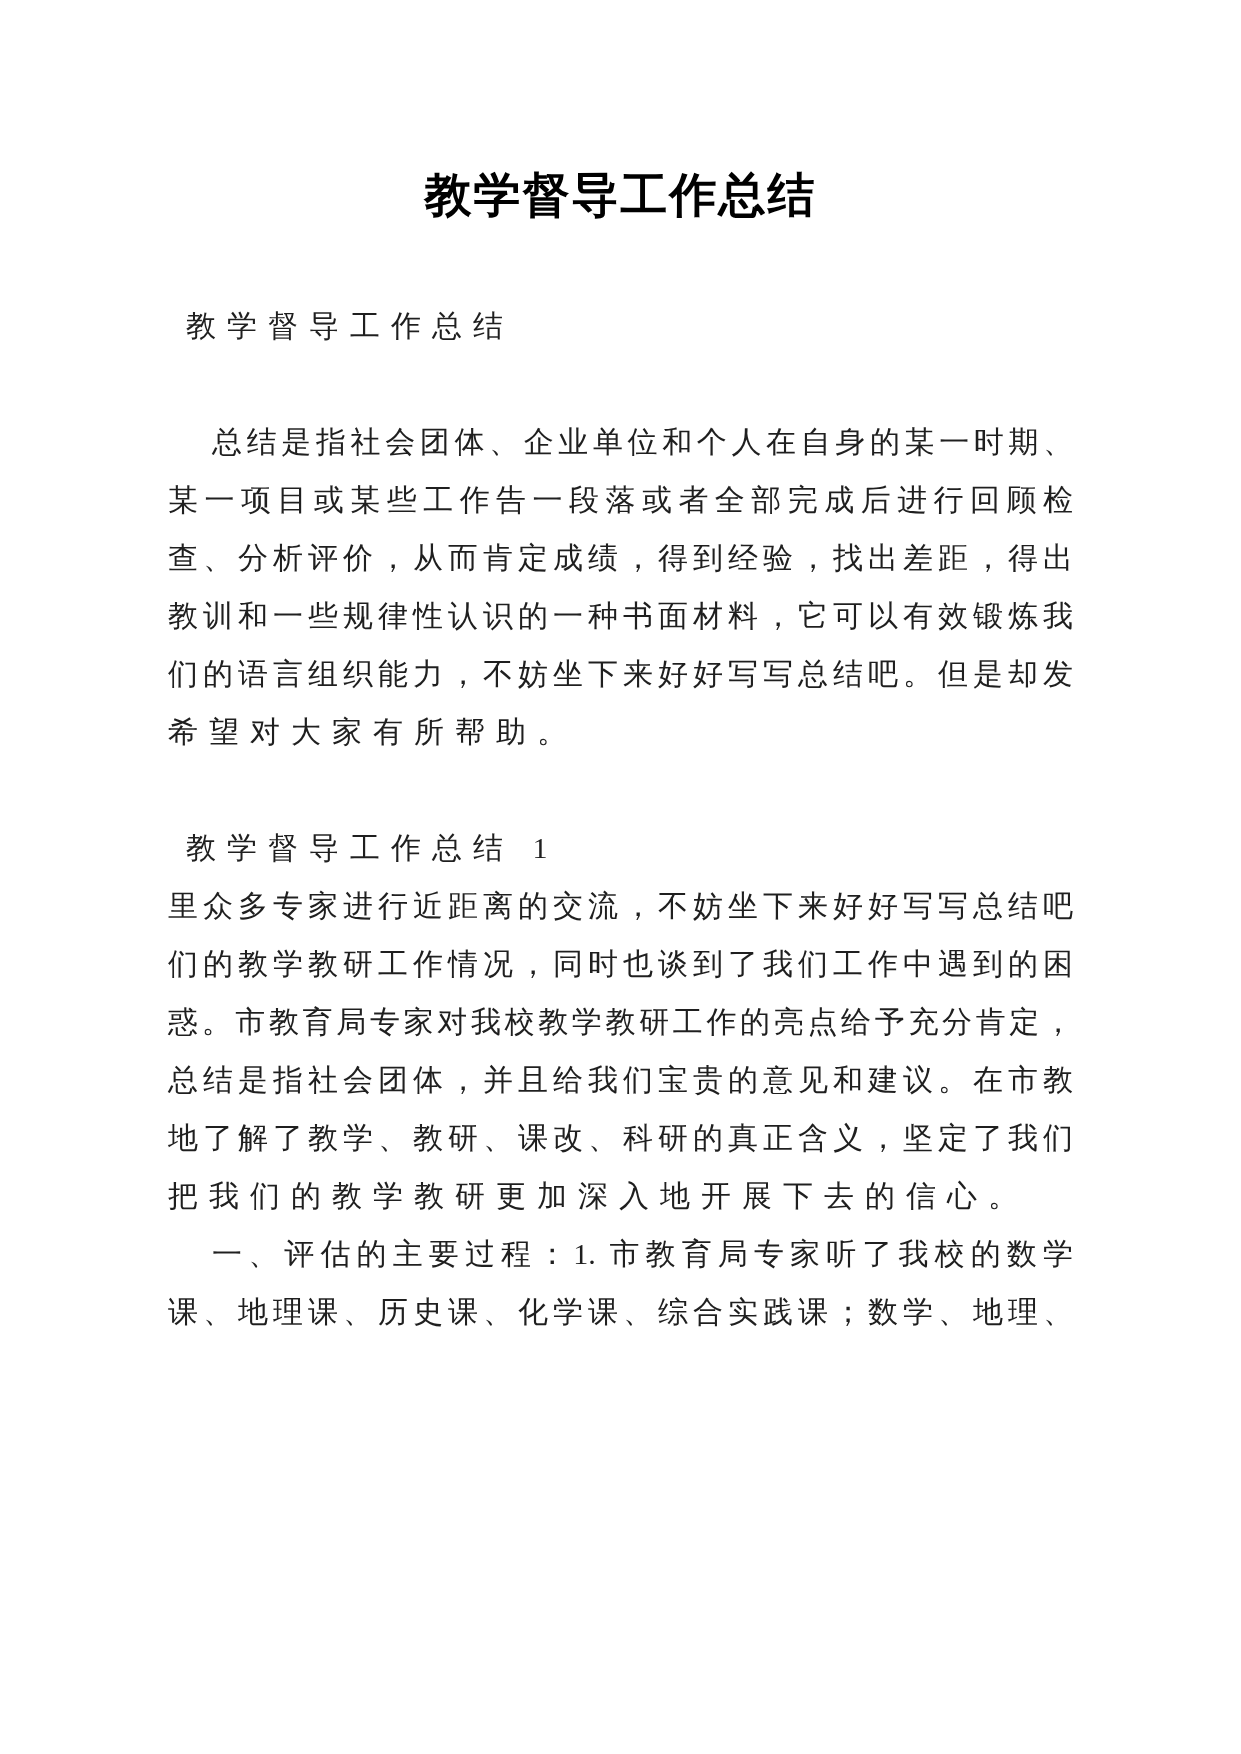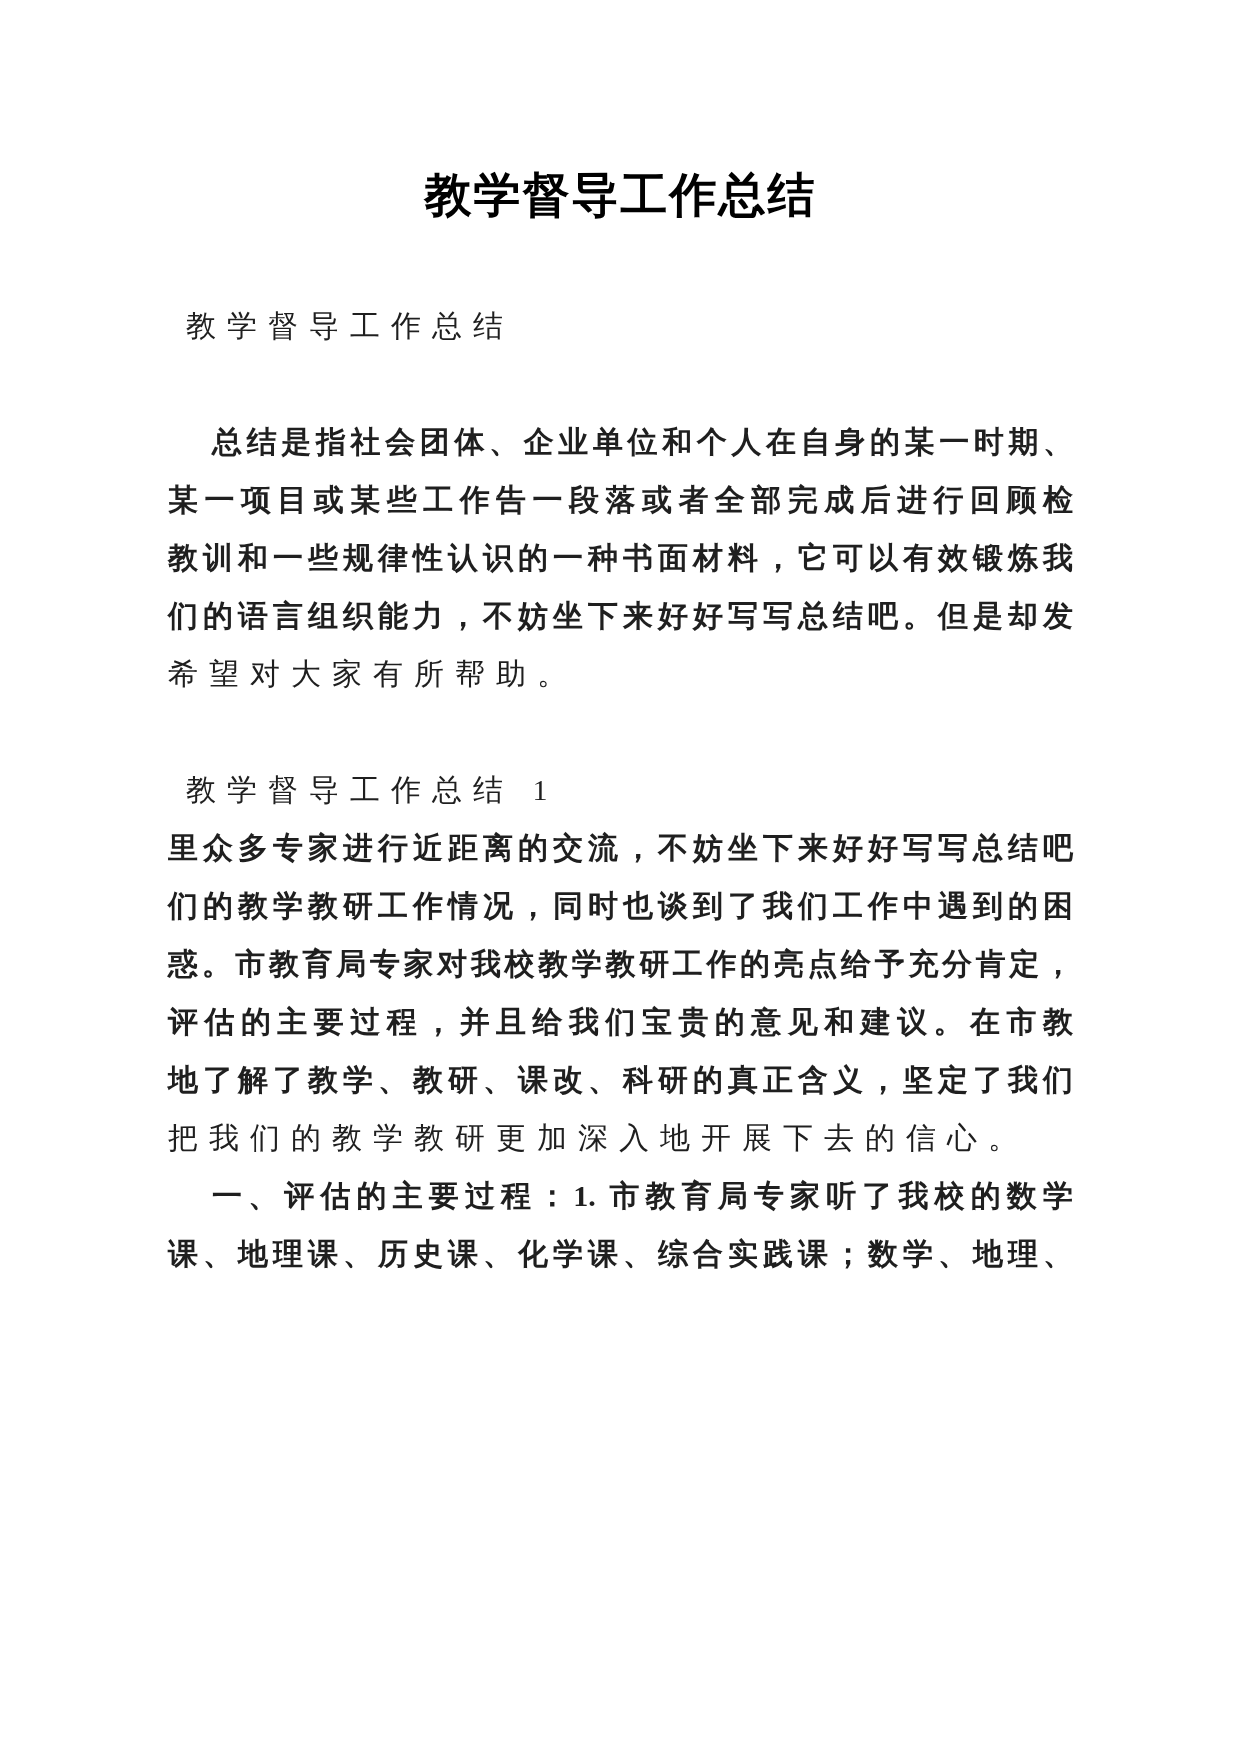--- a/index.html
+++ b/index.html
@@ -28,44 +28,44 @@
     height:58px;
     line-height:58px;
     font-size:30px;
     white-space:normal;
   }
   .line.just{
     text-align:justify;
     text-align-last:justify;
     -moz-text-align-last:justify;
     text-justify:inter-character;
-    font-weight:bold;
   }
   .line.ind{padding-left:44px;}
   .line.plain{letter-spacing:11px;text-align:left;}
   .line.pad{padding-left:18px;}
   .line.blank{height:58px;}
 </style>
 </head>
 <body>
 
 <div class="page">
   <h1 class="doc-title">教学督导工作总结</h1>
   <div class="lines">
       <div class="line plain pad">教学督导工作总结</div>
       <div class="line blank">&nbsp;</div>
       <div class="line just ind">总结是指社会团体、企业单位和个人在自身的某一时期、</div>
       <div class="line just">某一项目或某些工作告一段落或者全部完成后进行回顾检</div>
+      <div class="line just">查、分析评价，从而肯定成绩，得到经验，找出差距，得出</div>
       <div class="line just">教训和一些规律性认识的一种书面材料，它可以有效锻炼我</div>
       <div class="line just">们的语言组织能力，不妨坐下来好好写写总结吧。但是却发</div>
       <div class="line plain">希望对大家有所帮助。</div>
       <div class="line blank">&nbsp;</div>
       <div class="line plain pad">教学督导工作总结 1</div>
       <div class="line just">里众多专家进行近距离的交流，不妨坐下来好好写写总结吧</div>
       <div class="line just">们的教学教研工作情况，同时也谈到了我们工作中遇到的困</div>
       <div class="line just">惑。市教育局专家对我校教学教研工作的亮点给予充分肯定，</div>
-      <div class="line just">评估的主要过程，并且给我们宝贵的意见和建议。在市教</div>
+      <div class="line just">总结是指社会团体，并且给我们宝贵的意见和建议。在市教</div>
       <div class="line just">地了解了教学、教研、课改、科研的真正含义，坚定了我们</div>
       <div class="line plain">把我们的教学教研更加深入地开展下去的信心。</div>
       <div class="line just ind">一、评估的主要过程：1. 市教育局专家听了我校的数学</div>
       <div class="line just">课、地理课、历史课、化学课、综合实践课；数学、地理、</div>
     </div>
 </div>
 
 </body></html>

